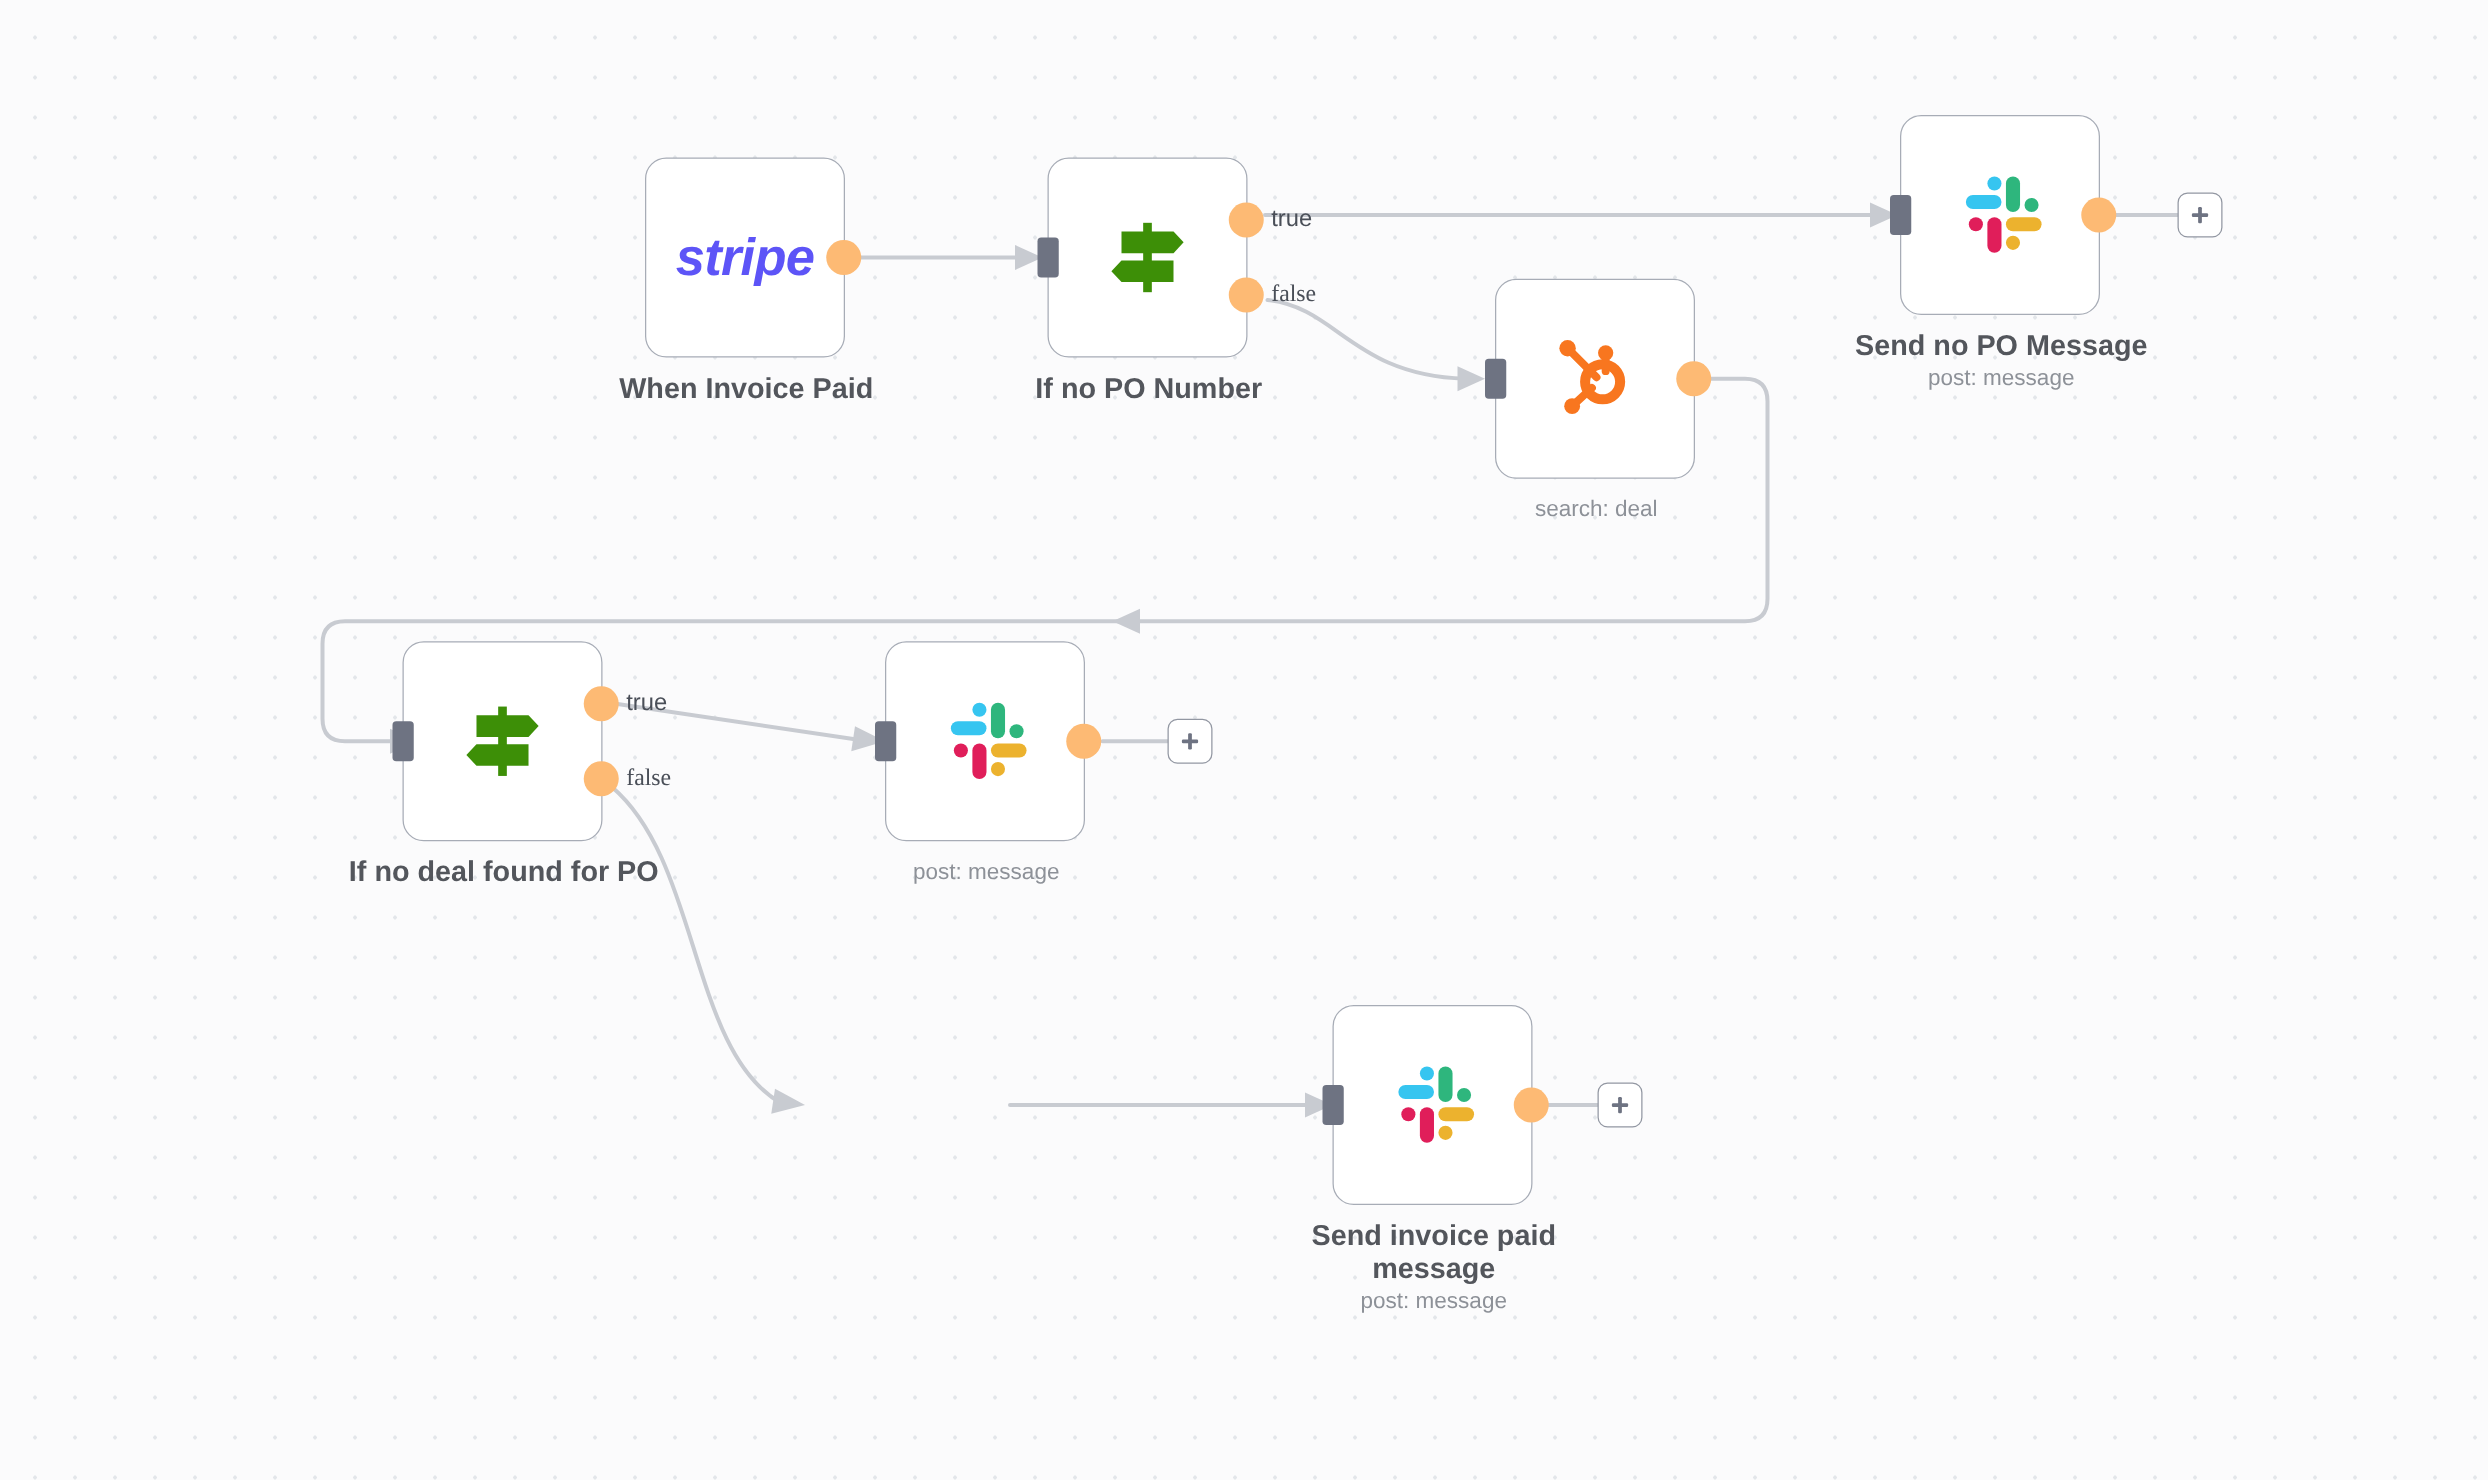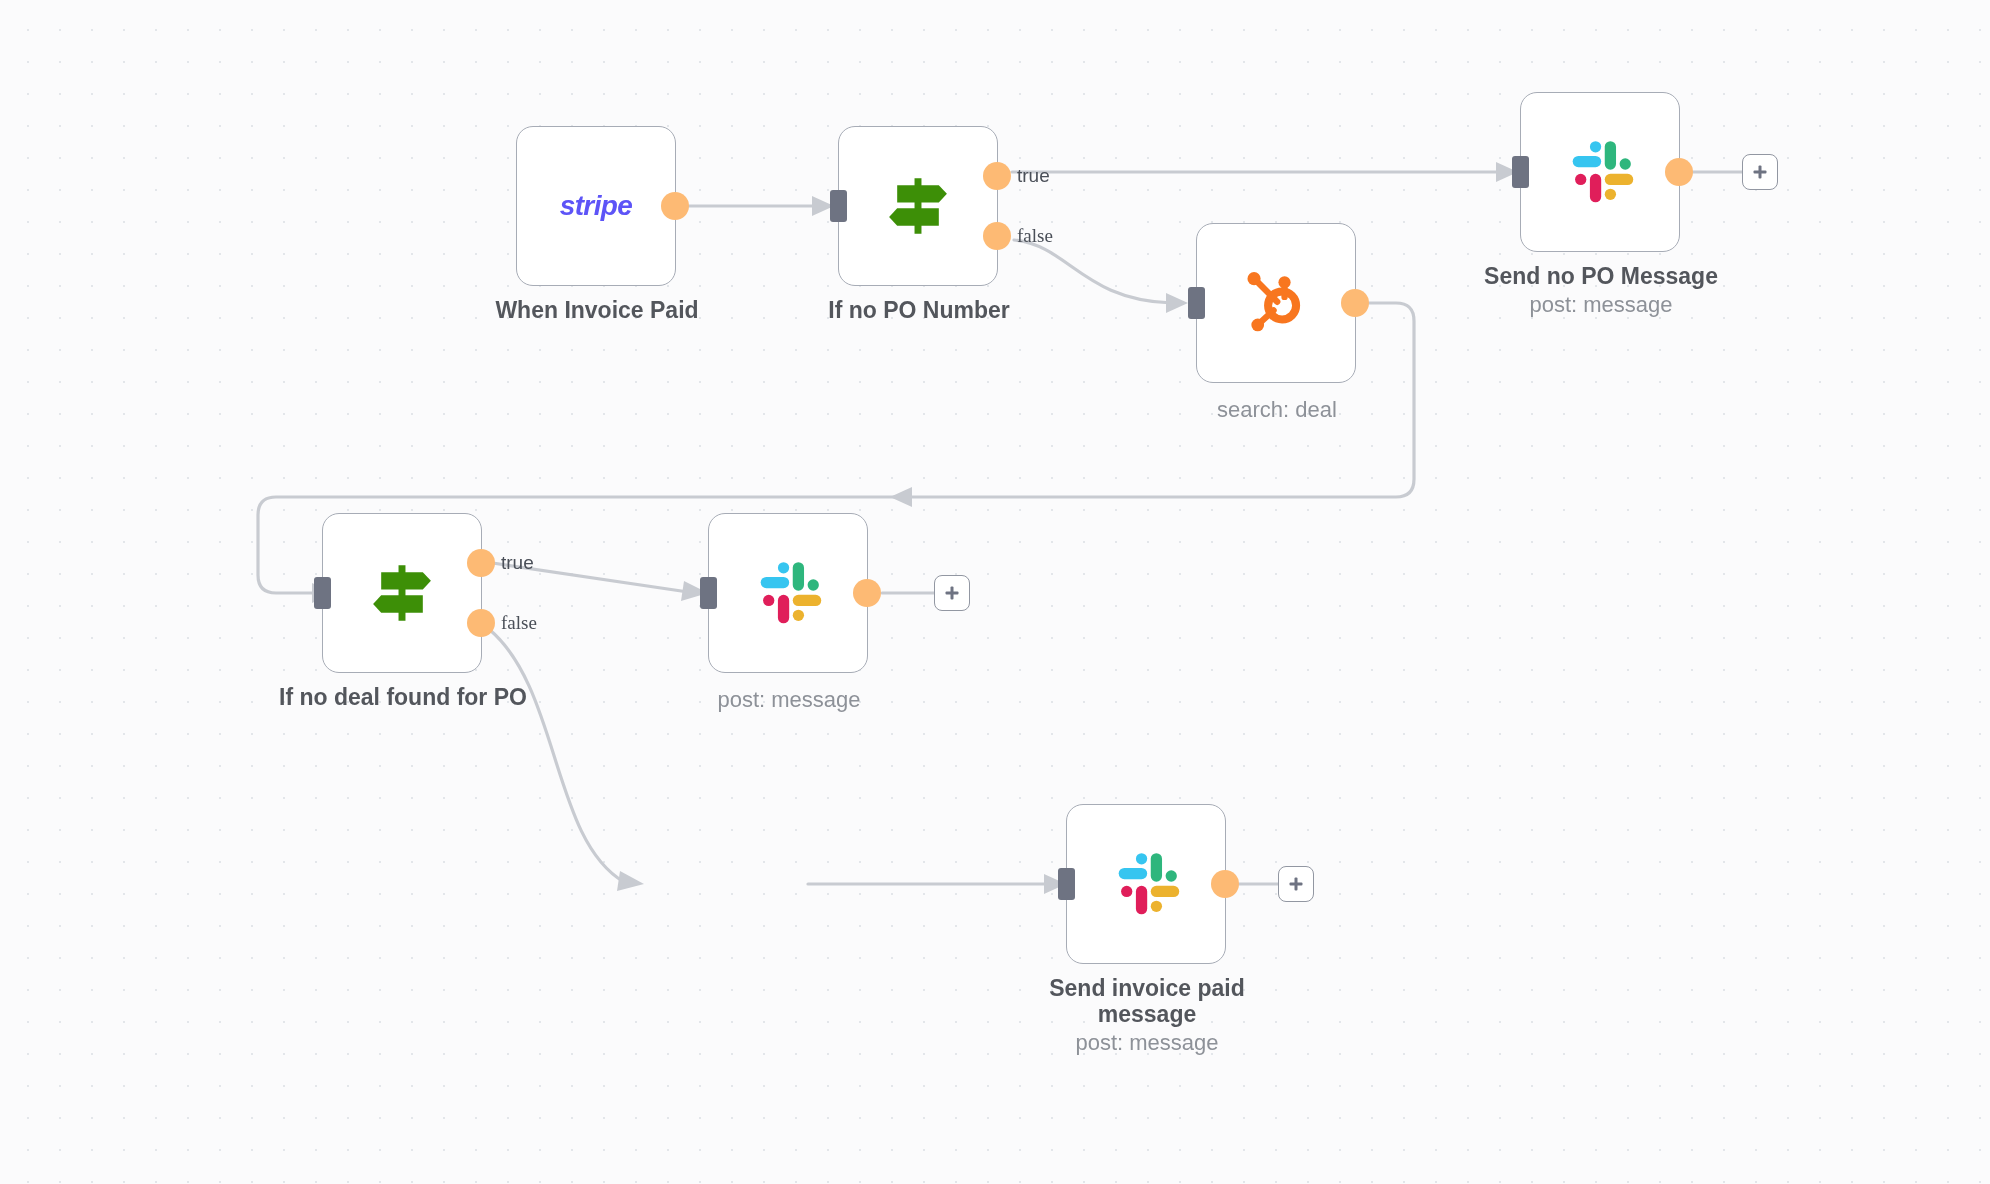--- a/index.html
+++ b/index.html
@@ -105,21 +105,21 @@
     left: -60px;
     width: 280px;
     text-align: center;
     font-size: 23px;
     font-weight: bold;
     color: #53565c;
     line-height: 1.13;
   }
   .subcaption {
     display: block;
-    font-size: 22px;
+    font-size: 18px;
     font-weight: normal;
     color: #8d9198;
     margin-top: 3px;
     line-height: 1.2;
   }
 
   
   .plus-btn {
     position: absolute;
     width: 36px;
@@ -129,21 +129,21 @@
     background: #ffffff;
     box-sizing: border-box;
     display: flex;
     align-items: center;
     justify-content: center;
   }
   .plus-btn svg { display: block; }
 
   
   .stripe-mark {
-    font-size: 28px;
+    font-size: 42px;
     font-weight: bold;
     font-style: italic;
     color: #5d54f7;
     letter-spacing: -0.6px;
     font-family: "Liberation Sans", sans-serif;
   }
   .icon-svg { display: block; }
 </style>
 </head>
 <body>

